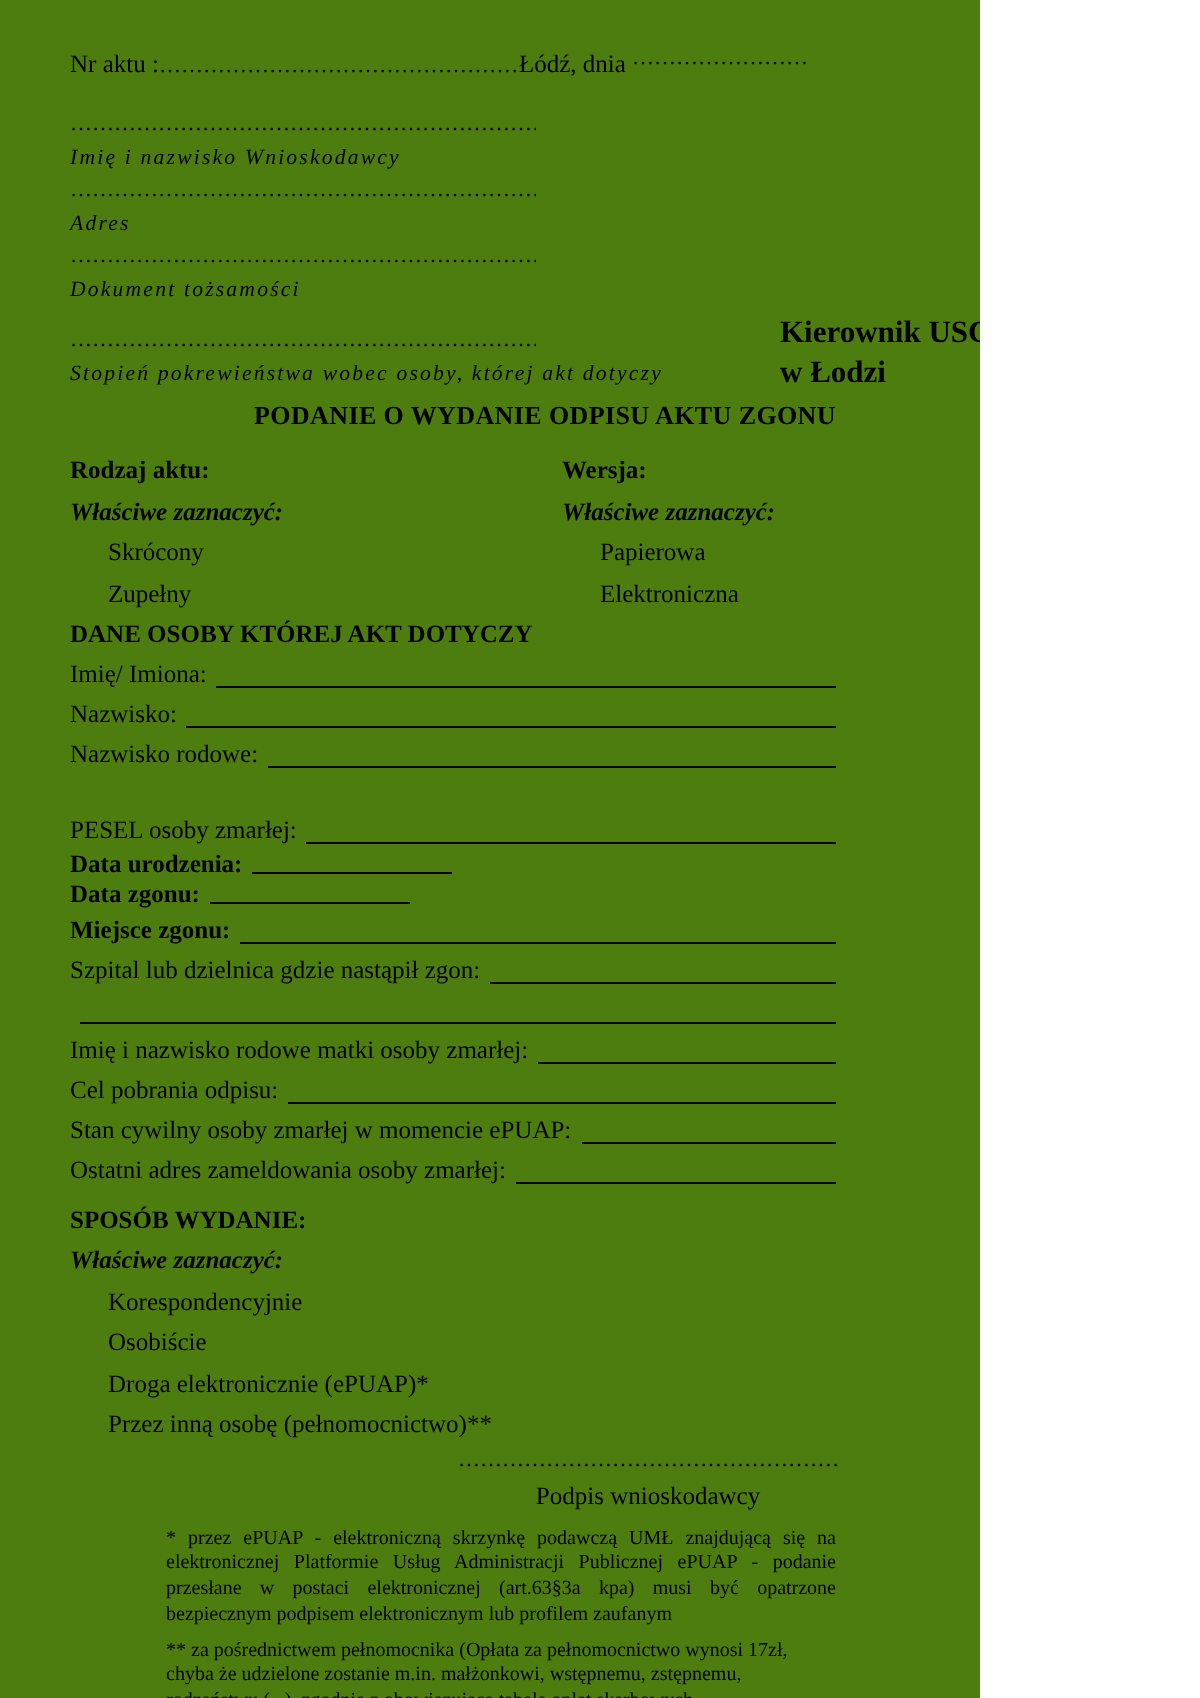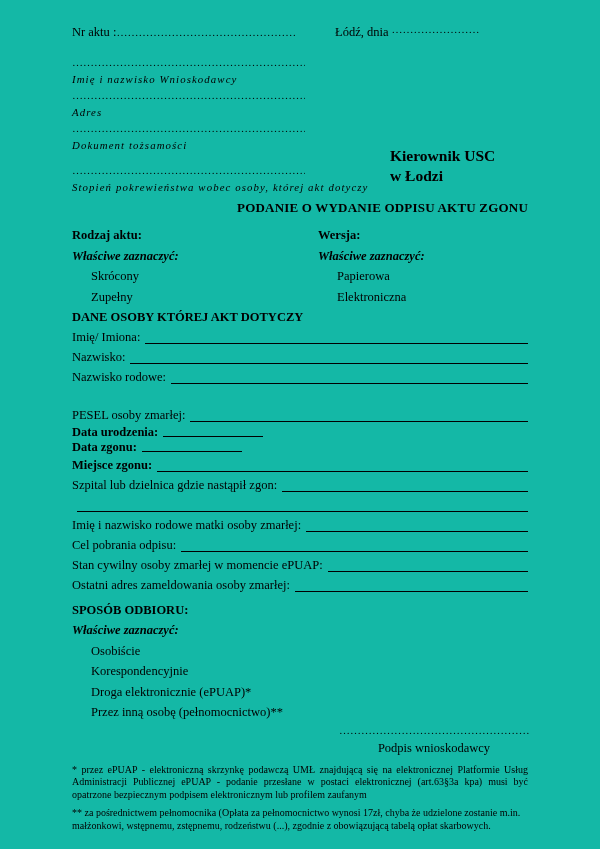--- a/index.html
+++ b/index.html
@@ -1,19 +1,19 @@
 <!DOCTYPE html>
 <html><head>
 <meta charset="utf-8">
 <style>
   html,body { margin:0; padding:0; background:#ffffff; }
   .page {
-    width:600px; height:849px; box-sizing:border-box;
-    padding:23px 72px 0 72px; position:relative;
-    background:#14b8a6; color:#000;
+    width:490px; height:849px; box-sizing:border-box;
+    padding:23px 72px 0 35px; position:relative;
+    background:#4d7c0f; color:#000;
     font-family:"Liberation Serif", serif; font-size:12.5px;
     overflow:hidden;
   }
   .row { display:flex; align-items:baseline; }
   .top-row { white-space:nowrap; height:15px; }
   .nr-left { display:flex; align-items:baseline; width:263px; }
   .dots {
     overflow:hidden; white-space:nowrap; display:inline-block;
     font-size:11px; height:13px; line-height:13px; vertical-align:baseline;
   }
@@ -23,21 +23,21 @@
   .app-block { margin-top:19px; }
   .app-group { margin-bottom:4px; }
   .dotline { width:233px; height:11px; line-height:11px; }
   .ital {
     font-style:italic; font-size:10.8px; letter-spacing:1.1px;
     line-height:14px; white-space:nowrap;
   }
   .app-group-last { margin-top:13px; }
 
   .addressee {
-    position:absolute; left:390px; top:146px;
+    position:absolute; left:390px; top:157px;
     font-weight:bold; font-size:15.5px; line-height:20px; white-space:nowrap;
   }
 
   .title {
     text-align:right; font-weight:bold; font-size:13px;
     margin-top:6px; letter-spacing:0.2px; white-space:nowrap;
   }
 
   .cols { display:flex; margin-top:9px; }
   .col-left { width:246px; }
@@ -58,21 +58,21 @@
   .frow.tight { line-height:15px; height:15px; }
   .frow.boldlab .lab { font-weight:bold; }
   .gap-before { margin-top:18px; }
 
   .delivery { margin-top:5px; }
 
   .sig { width:192px; margin-left:auto; margin-right:-2px; text-align:center; margin-top:2px; }
   .sig .dotline { width:190px; margin:0 auto; }
   .sig-caption { line-height:16px; }
 
-  .footnote { font-size:10px; line-height:12.8px; margin-top:8px; }
+  .footnote { font-size:10px; line-height:12.8px; margin-top:8px;margin-left:48px; }
   .footnote.justify { text-align:justify; }
   .footnote + .footnote { margin-top:5px; }
 </style>
 </head>
 <body>
 
 <div class="page">
 
   <div class="row top-row">
     <span class="nr-left">
@@ -174,24 +174,24 @@
   <div class="frow">
     <span class="lab">Stan cywilny osoby zmarłej w momencie ePUAP:</span>
     <span class="line"></span>
   </div>
   <div class="frow">
     <span class="lab">Ostatni adres zameldowania osoby zmarłej:</span>
     <span class="line"></span>
   </div>
 
   <div class="delivery">
-    <div class="section-hdg">SPOSÓB ODBIORU:</div>
+    <div class="section-hdg">SPOSÓB WYDANIE:</div>
     <div class="instr">Właściwe zaznaczyć:</div>
+    <div class="opt">Korespondencyjnie</div>
     <div class="opt">Osobiście</div>
-    <div class="opt">Korespondencyjnie</div>
     <div class="opt">Droga elektronicznie (ePUAP)*</div>
     <div class="opt">Przez inną osobę (pełnomocnictwo)**</div>
   </div>
 
   <div class="sig">
     <div class="dots dotline">………………………………………………</div>
     <div class="sig-caption">Podpis wnioskodawcy</div>
   </div>
 
   <div class="footnote justify">* przez ePUAP - elektroniczną skrzynkę podawczą UMŁ znajdującą się na elektronicznej Platformie Usług Administracji Publicznej ePUAP - podanie przesłane w postaci elektronicznej (art.63§3a kpa) musi być opatrzone bezpiecznym podpisem elektronicznym lub profilem zaufanym</div>

